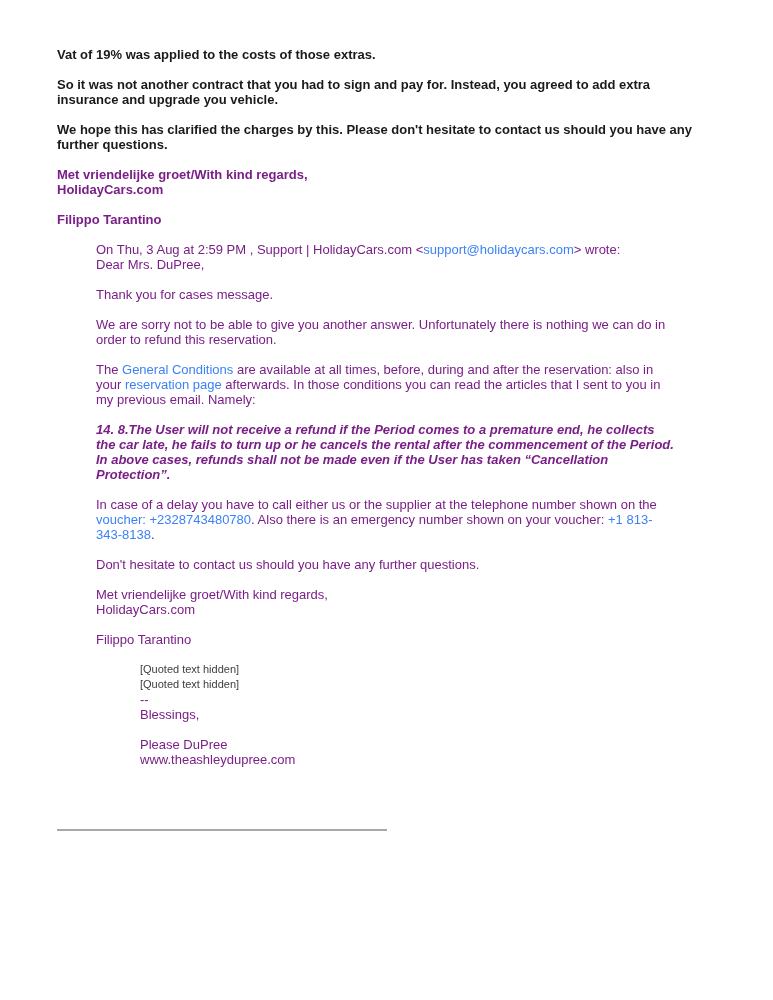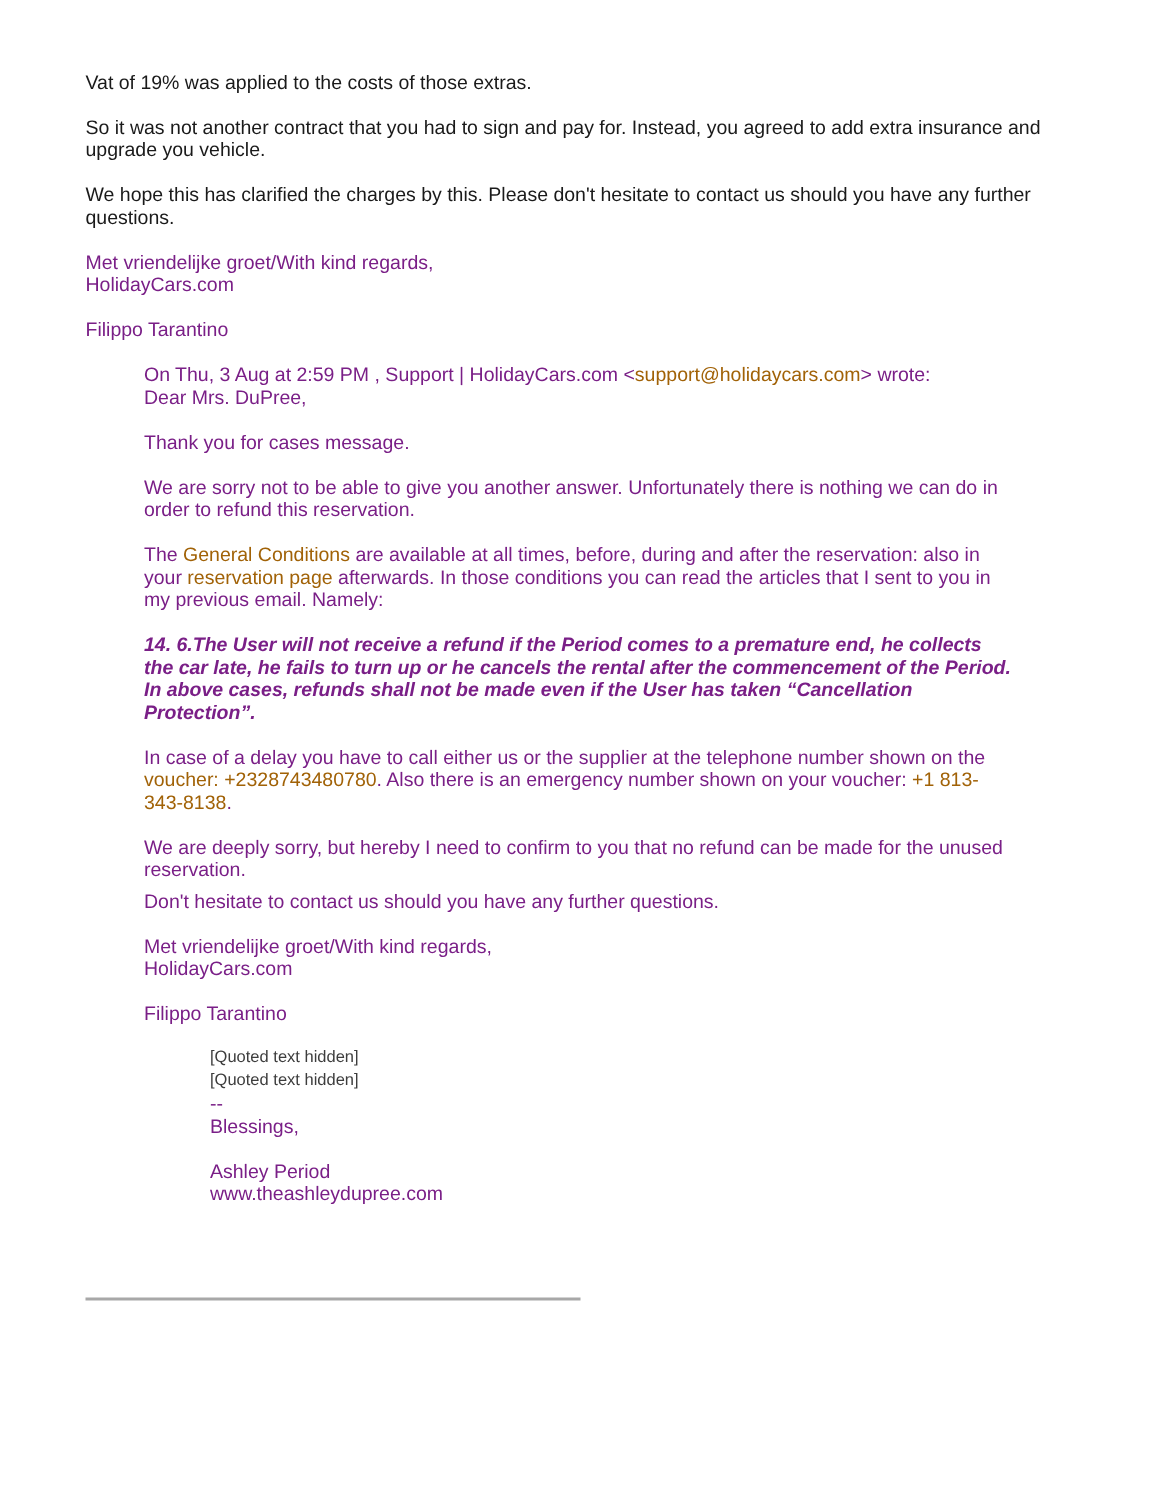--- a/index.html
+++ b/index.html
@@ -13,26 +13,26 @@
     height: 1000px;
     box-sizing: border-box;
     padding: 47px 0 0 57px;
     background: #ffffff;
     font-family: "Liberation Sans", "DejaVu Sans", sans-serif;
     font-size: 13px;
     line-height: 15px;
     color: #1a1a1a;
     overflow: hidden;
   }
-  .top-block { width: 650px; }
+  .top-block { width: 650px; font-weight: bold; }
   p { margin: 0 0 15px 0; }
   p.tight { margin-bottom: 6px; }
   .purple { color: #7a1f87; }
   .link {
-    color: #a16207;
+    color: #3b82f6;
     text-decoration: none;
     cursor: pointer;
   }
   .quote-l1 {
     margin-left: 39px;
     width: 580px;
     color: #7a1f87;
   }
   .clause {
     font-weight: bold;
@@ -79,42 +79,41 @@
       <span>Dear Mrs. DuPree,</span>
     </p>
 
     <p>Thank you for cases message.</p>
     <p>We are sorry not to be able to give you another answer. Unfortunately there is nothing we can do in order to refund this reservation.</p>
 
     <p>
       <span>The </span><span class="link">General Conditions</span><span> are available at all times, before, during and after the reservation: also in your </span><span class="link">reservation page</span><span> afterwards. In those conditions you can read the articles that I sent to you in my previous email. Namely:</span>
     </p>
 
-    <p class="clause">14. 6.The User will not receive a refund if the Period comes to a premature end, he collects the car late, he fails to turn up or he cancels the rental after the commencement of the Period. In above cases, refunds shall not be made even if the User has taken “Cancellation Protection”.</p>
+    <p class="clause">14. 8.The User will not receive a refund if the Period comes to a premature end, he collects the car late, he fails to turn up or he cancels the rental after the commencement of the Period. In above cases, refunds shall not be made even if the User has taken “Cancellation Protection”.</p>
 
     <p>
       <span>In case of a delay you have to call either us or the supplier at the telephone number shown on the </span><span class="link">voucher: +2328743480780</span><span>. Also there is an emergency number shown on your voucher: </span><span class="link">+1 813-343-8138</span><span>.</span>
     </p>
 
-    <p class="tight">We are deeply sorry, but hereby I need to confirm to you that no refund can be made for the unused reservation.</p>
     <p>Don't hesitate to contact us should you have any further questions.</p>
 
     <p>
       <span class="line">Met vriendelijke groet/With kind regards,</span><br>
       <span class="line">HolidayCars.com</span>
     </p>
     <p>Filippo Tarantino</p>
 
     <div class="quote-l2">
       <p class="hidden-note">[Quoted text hidden]</p>
       <p class="hidden-note">[Quoted text hidden]</p>
       <p class="purple line">--</p>
       <p class="purple">Blessings,</p>
       <p class="purple">
-        <span class="line">Ashley Period</span><br>
+        <span class="line">Please DuPree</span><br>
         <span class="line link" style="color:#7a1f87;">www.theashleydupree.com</span>
       </p>
     </div>
   </div>
 
   <div class="divider"></div>
 
 </div>
 
 </body></html>

